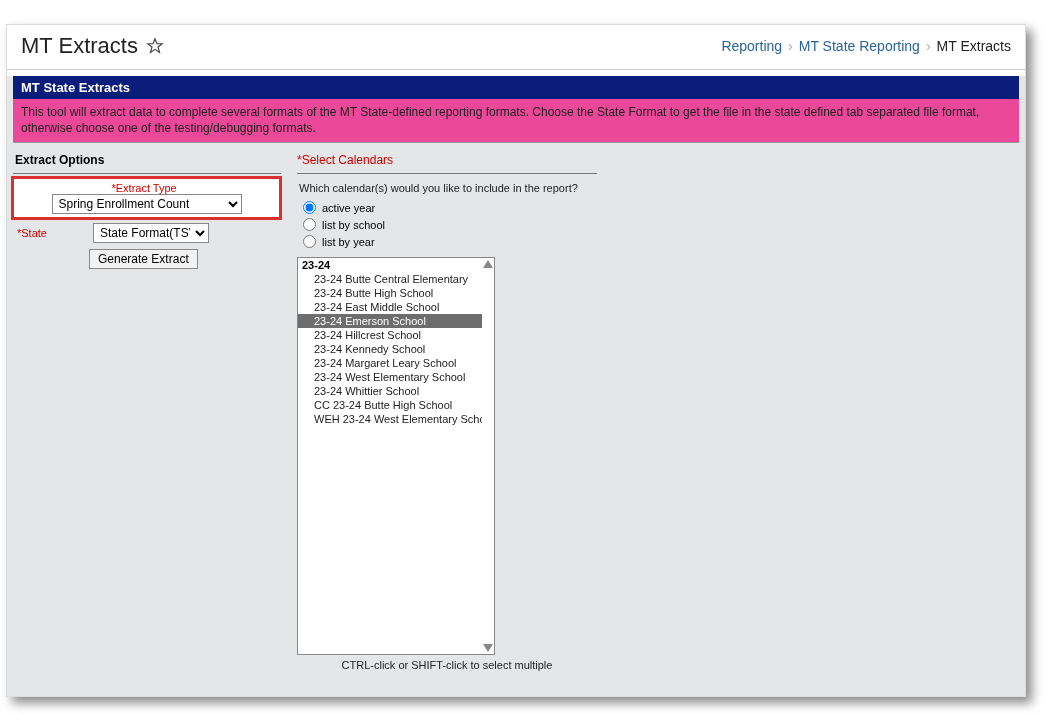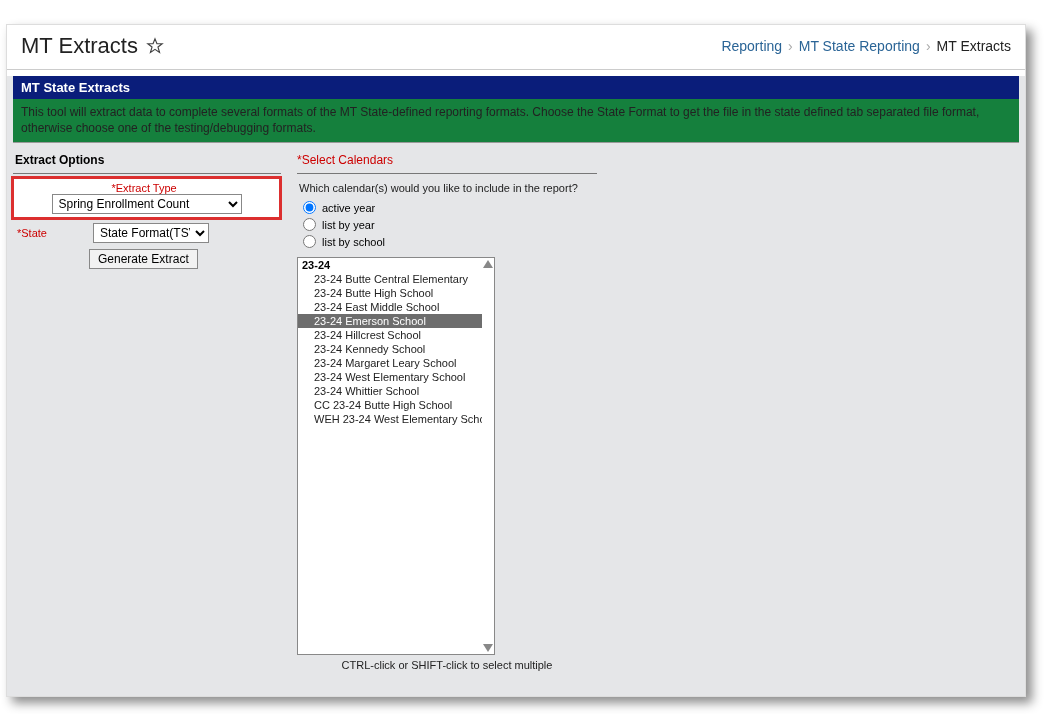--- a/index.html
+++ b/index.html
@@ -60,21 +60,21 @@
     }
     .blue-section-bar {
       background: #0a1d7a;
       color: #fff;
       font-size: 13px;
       font-weight: bold;
       padding: 4px 8px;
       margin: 6px 6px 0 6px;
     }
     .description-box {
-      background: #15803d;
+      background: #ec4899;
       margin: 0 6px 8px 6px;
       padding: 5px 8px 6px 8px;
       font-size: 12px;
       color: #222;
       line-height: 1.35;
       border-bottom: 1px solid #999;
     }
     .options-row {
       display: flex;
       align-items: flex-start;
@@ -262,25 +262,25 @@
           <div class="section-label red">*Select Calendars</div>
           <div class="field-set">
             <div class="prompt-text">Which calendar(s) would you like to include in the report?</div>
 
             <label class="radio-row">
               <input type="radio" name="calmode" checked="" style="">
               <span>active year</span>
             </label>
             <label class="radio-row">
               <input type="radio" name="calmode" style="">
-              <span>list by year</span>
+              <span>list by school</span>
             </label>
             <label class="radio-row">
               <input type="radio" name="calmode" style="">
-              <span>list by school</span>
+              <span>list by year</span>
             </label>
 
             <div class="listbox">
               <div class="listbox-inner" id="lb-inner">
                   <div class="lb-group">23-24</div>
                   <div class="lb-item">23-24 Butte Central Elementary</div>
                   <div class="lb-item">23-24 Butte High School</div>
                   <div class="lb-item">23-24 East Middle School</div>
                   <div class="lb-item selected">23-24 Emerson School</div>
                   <div class="lb-item">23-24 Hillcrest School</div>

